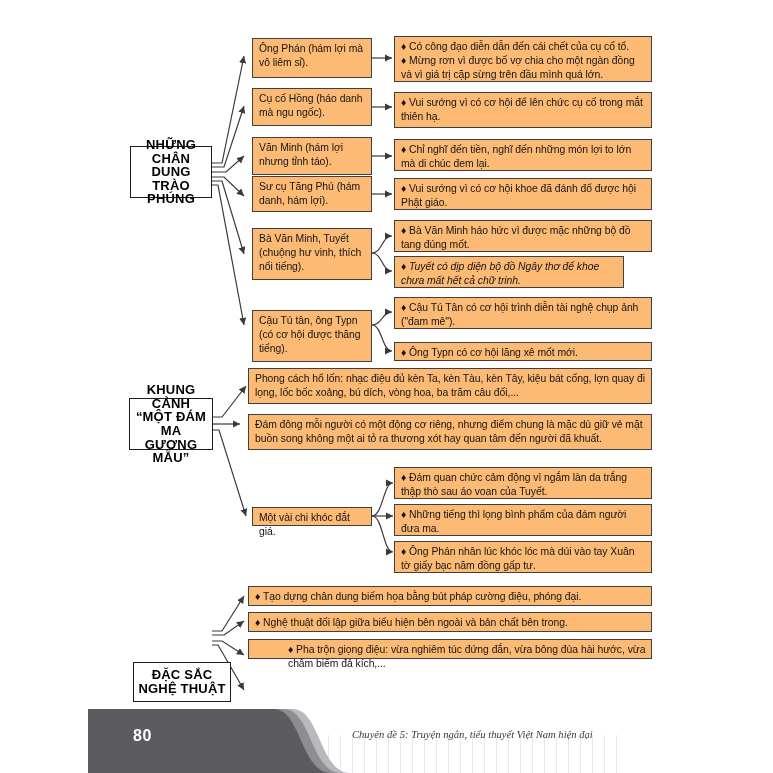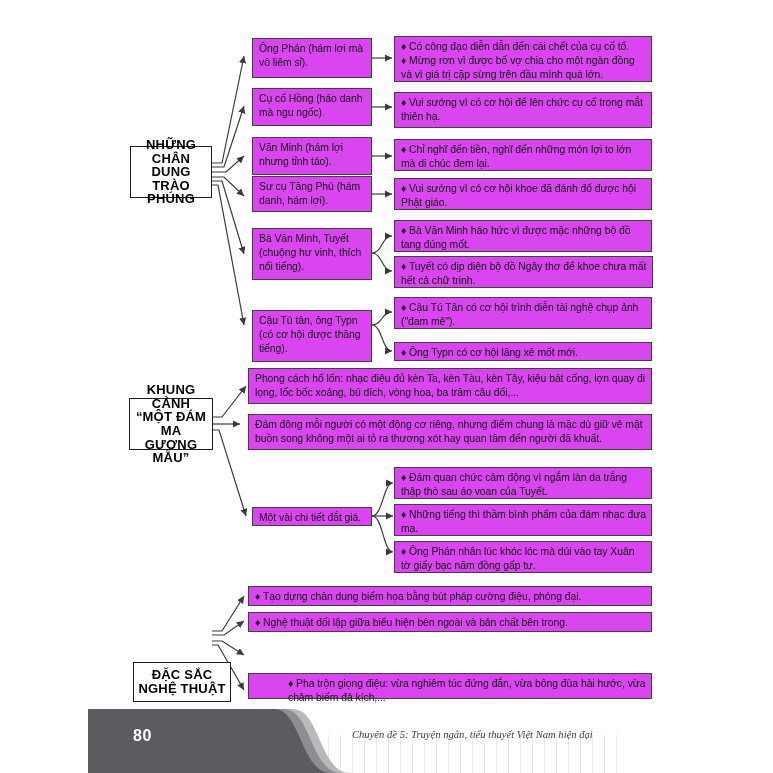--- a/index.html
+++ b/index.html
@@ -14,21 +14,21 @@
   #page{position:absolute;left:0;top:0;width:773px;height:773px;}
 
   
   #connectors{position:absolute;left:0;top:0;width:773px;height:773px;pointer-events:none;}
 
   
   .box{
     position:absolute;
     box-sizing:border-box;
     border:1.3px solid #404040;
-    background:#d946ef;
+    background:#fdba74;
     padding:3px 5px 3px 6px;
     font-size:10.4px;
     line-height:14.2px;
     letter-spacing:-0.05px;
     color:#141414;
   }
   .box.bullet{padding-left:6px;}
   .root{
     position:absolute;
     box-sizing:border-box;
@@ -142,21 +142,21 @@
   <div class="box bullet" style="left:394px;top:178px;width:258px;height:32px;">
     <span class="ln">♦ Vui sướng vì có cơ hội khoe đã đánh đổ được hội Phật giáo.</span>
   </div>
 
   <div class="box" style="left:252px;top:228px;width:120px;height:52px;">
     <span class="ln">Bà Văn Minh, Tuyết (chuộng hư vinh, thích nổi tiếng).</span>
   </div>
   <div class="box bullet" style="left:394px;top:220px;width:258px;height:32px;">
     <span class="ln">♦ Bà Văn Minh háo hức vì được mặc những bộ đồ tang đúng mốt.</span>
   </div>
-  <div class="box bullet" style="left:394px;top:256px;width:259px;height:32px;">
+  <div class="box bullet" style="left:394px;top:256px;width:230px;height:32px;font-style:italic;">
     <span class="ln">♦ Tuyết có dịp diện bộ đồ Ngây thơ để khoe chưa mất hết cả chữ trinh.</span>
   </div>
 
   <div class="box" style="left:252px;top:310px;width:120px;height:52px;">
     <span class="ln">Cậu Tú tân, ông Typn (có cơ hội được thăng tiếng).</span>
   </div>
   <div class="box bullet" style="left:394px;top:297px;width:258px;height:32px;">
     <span class="ln">♦ Cậu Tú Tân có cơ hội trình diễn tài nghệ chụp ảnh ("đam mê").</span>
   </div>
   <div class="box bullet" style="left:394px;top:342px;width:258px;height:19px;">
@@ -170,45 +170,45 @@
   </div>
 
   <div class="box" style="left:248px;top:368px;width:404px;height:36px;">
     <span class="ln">Phong cách hổ lốn: nhạc điệu đủ kèn Ta, kèn Tàu, kèn Tây, kiệu bát cống, lợn quay đi lọng, lốc bốc xoảng, bú dích, vòng hoa, ba trăm câu đối,...</span>
   </div>
   <div class="box" style="left:248px;top:414px;width:404px;height:36px;">
     <span class="ln">Đám đông mỗi người có một động cơ riêng, nhưng điểm chung là mặc dù giữ vẻ mặt buồn song không một ai tỏ ra thương xót hay quan tâm đến người đã khuất.</span>
   </div>
 
   <div class="box" style="left:252px;top:507px;width:120px;height:19px;">
-    <span class="ln">Một vài chi tiết đắt giá.</span>
+    <span class="ln">Một vài chi khóc đắt giá.</span>
   </div>
 
   <div class="box bullet" style="left:394px;top:467px;width:258px;height:32px;">
     <span class="ln">♦ Đám quan chức cảm động vì ngắm làn da trắng thập thò sau áo voan của Tuyết.</span>
   </div>
   <div class="box bullet" style="left:394px;top:504px;width:258px;height:32px;">
-    <span class="ln">♦ Những tiếng thì thầm bình phẩm của đám nhạc đưa ma.</span>
+    <span class="ln">♦ Những tiếng thì lọng bình phẩm của đám người đưa ma.</span>
   </div>
   <div class="box bullet" style="left:394px;top:541px;width:258px;height:32px;">
     <span class="ln">♦ Ông Phán nhân lúc khóc lóc mà dúi vào tay Xuân tờ giấy bạc năm đồng gấp tư.</span>
   </div>
 
   <div class="root" style="left:133px;top:618px;width:98px;height:40px;margin-top:44px;">
     <span>ĐẶC SẮC
 NGHỆ THUẬT</span>
   </div>
 
   <div class="box bullet" style="left:248px;top:586px;width:404px;height:20px;">
     <span class="ln">♦ Tạo dựng chân dung biếm họa bằng bút pháp cường điệu, phóng đại.</span>
   </div>
   <div class="box bullet" style="left:248px;top:612px;width:404px;height:20px;">
     <span class="ln">♦ Nghệ thuật đối lập giữa biểu hiện bên ngoài và bản chất bên trong.</span>
   </div>
-  <div class="box bullet" style="left:248px;top:673px;width:404px;height:26px;padding-left:39px;">
+  <div class="box bullet" style="left:248px;top:639px;width:404px;height:20px;padding-left:39px;">
     <span class="ln">♦ Pha trộn giọng điệu: vừa nghiêm túc đứng đắn, vừa bông đùa hài hước, vừa châm biếm đả kích,...</span>
   </div>
 
   <div id="footer">
     <div id="ruler"></div>
     <svg style="position:absolute;left:88px;bottom:0;width:300px;height:64px;" viewBox="0 0 300 64">
       <path d="M0,0 L205,0 C232,0 232,64 262,64 L0,64 Z" fill="#b9b9bd"></path>
       <path d="M0,0 L196,0 C223,0 223,64 253,64 L0,64 Z" fill="#8d8d92"></path>
       <path d="M0,0 L186,0 C213,0 213,64 243,64 L0,64 Z" fill="#5c5c60"></path>
     </svg>

